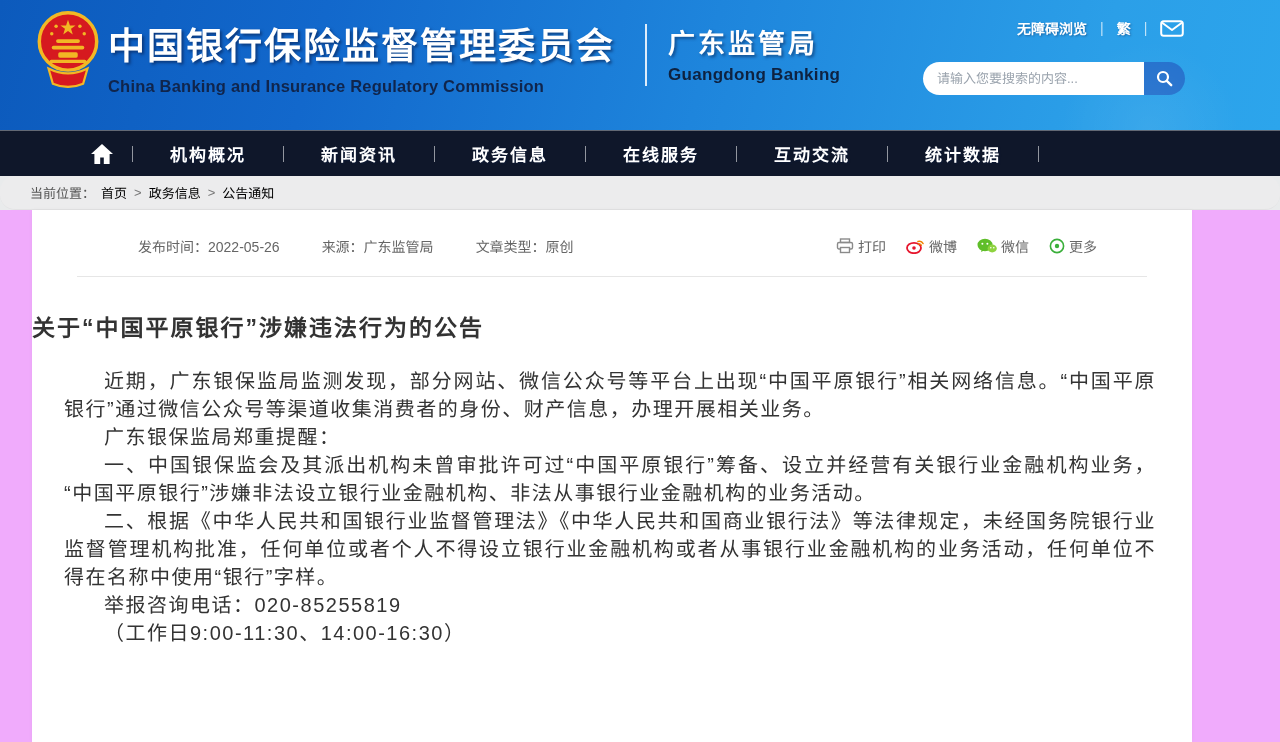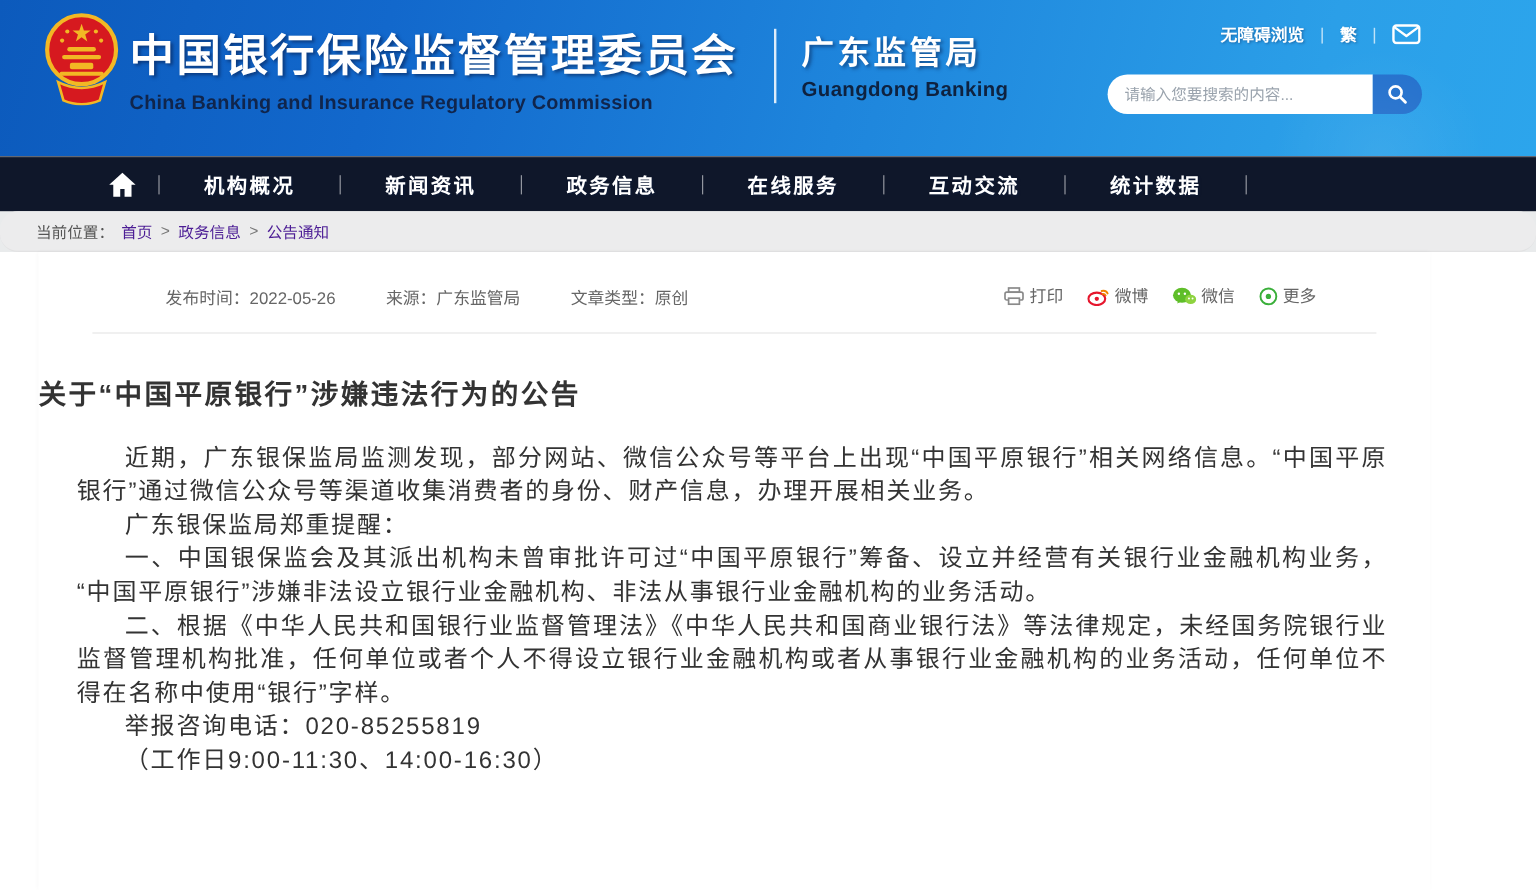--- a/index.html
+++ b/index.html
@@ -66,26 +66,26 @@
     letter-spacing:2px; cursor:pointer; text-shadow:1px 1px 2px rgba(8,34,84,0.3);
     white-space:nowrap;
   }
   .nav-sep { width:1px; height:16px; background:rgba(255,255,255,0.55); }
 
   
   .breadcrumb-bar {
     height:34px; background:#ececed; border-bottom:1px solid #e2e2e3;
     display:flex; align-items:center; padding-left:30px; font-size:13px; color:#555;border-radius:15px;
   }
-  .breadcrumb-bar a { color:#4c1d95; text-decoration:none; cursor:pointer; }
+  .breadcrumb-bar a { color:#000000; text-decoration:none; cursor:pointer; }
   .crumb-sep { margin:0 7px; color:#777; }
   .crumb-label { margin-right:6px; }
 
   
-  .content-wrap { height:532px; padding:0 88px 0 32px; background:#ffffff; }
+  .content-wrap { height:532px; padding:0 88px 0 32px; background:#f0abfc; }
   .article-card { background:#fff; height:100%; padding-top:26px; box-shadow:0 0 4px rgba(0,0,0,0.04); }
 
   .meta-row { display:flex; align-items:center; padding:0 95px 0 106px; font-size:14px; color:#666; }
   .meta-left { display:flex; gap:42px; }
   .meta-pair { white-space:nowrap; }
   .share-group { margin-left:auto; display:flex; align-items:center; gap:20px;font-family:Liberation Mono, monospace; }
   .share-item { display:flex; align-items:center; gap:4px; color:#666; cursor:pointer; white-space:nowrap; }
 
   .meta-divider { height:1px; background:#e6e6e6; margin:20px 45px 0; }
 

